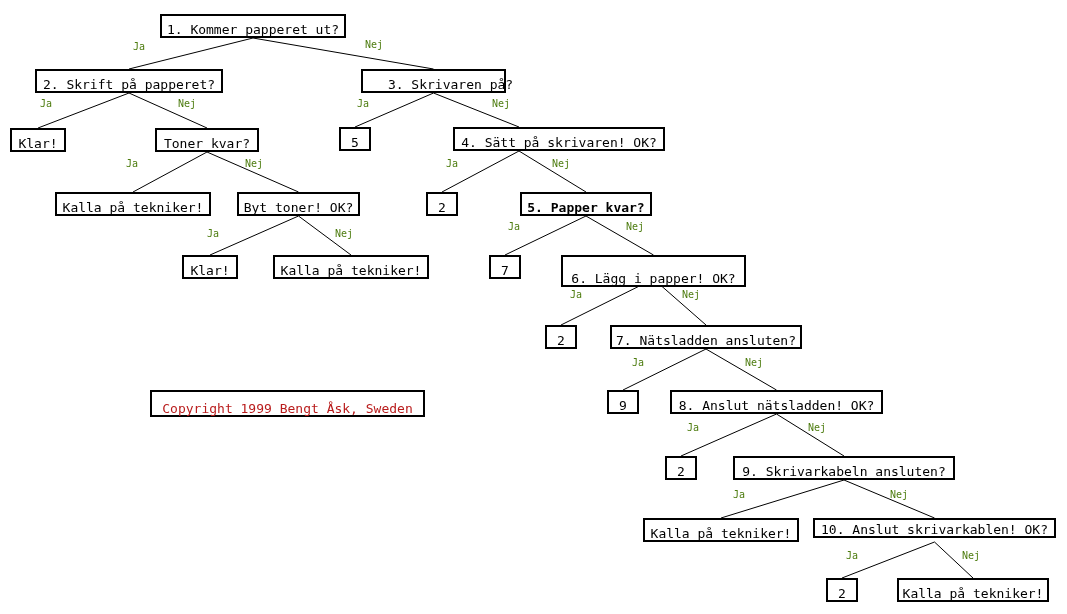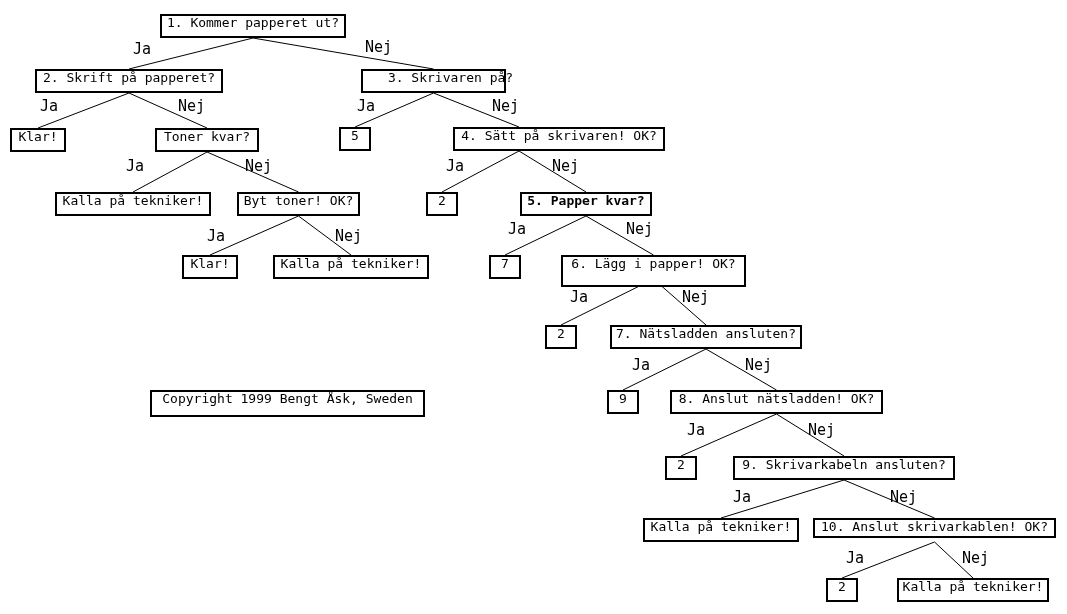--- a/index.html
+++ b/index.html
@@ -27,43 +27,43 @@
   .node {
     position: absolute;
     box-sizing: border-box;
     border: 2px solid #000000;
     background: #ffffff;
     color: #000000;
     font-size: 13px;
     line-height: 1;
     letter-spacing: 0px;
     display: flex;
-    align-items: flex-start;
+    align-items: flex-end;
     justify-content: center;
     white-space: pre;
     padding: 0 7px;
   }
   .edge-label {
     position: absolute;
-    color: #000000;
-    font-size: 15px;
+    color: #4d7c0f;
+    font-size: 10px;
     line-height: 1;
     white-space: pre;
     background: transparent;
   }
   .credit {
     position: absolute;
     box-sizing: border-box;
     border: 2px solid #000000;
     background: #ffffff;
-    color: #000000;
+    color: #b91c1c;
     font-size: 13px;
     line-height: 1;
     display: flex;
-    align-items: flex-start;
+    align-items: flex-end;
     justify-content: center;
     white-space: pre;
     padding: 0 8px;
   }
 </style>
 </head>
 <body>
 
 <div id="canvas">
   <svg id="edges" width="1067" height="614" viewBox="0 0 1067 614" xmlns="http://www.w3.org/2000/svg">

